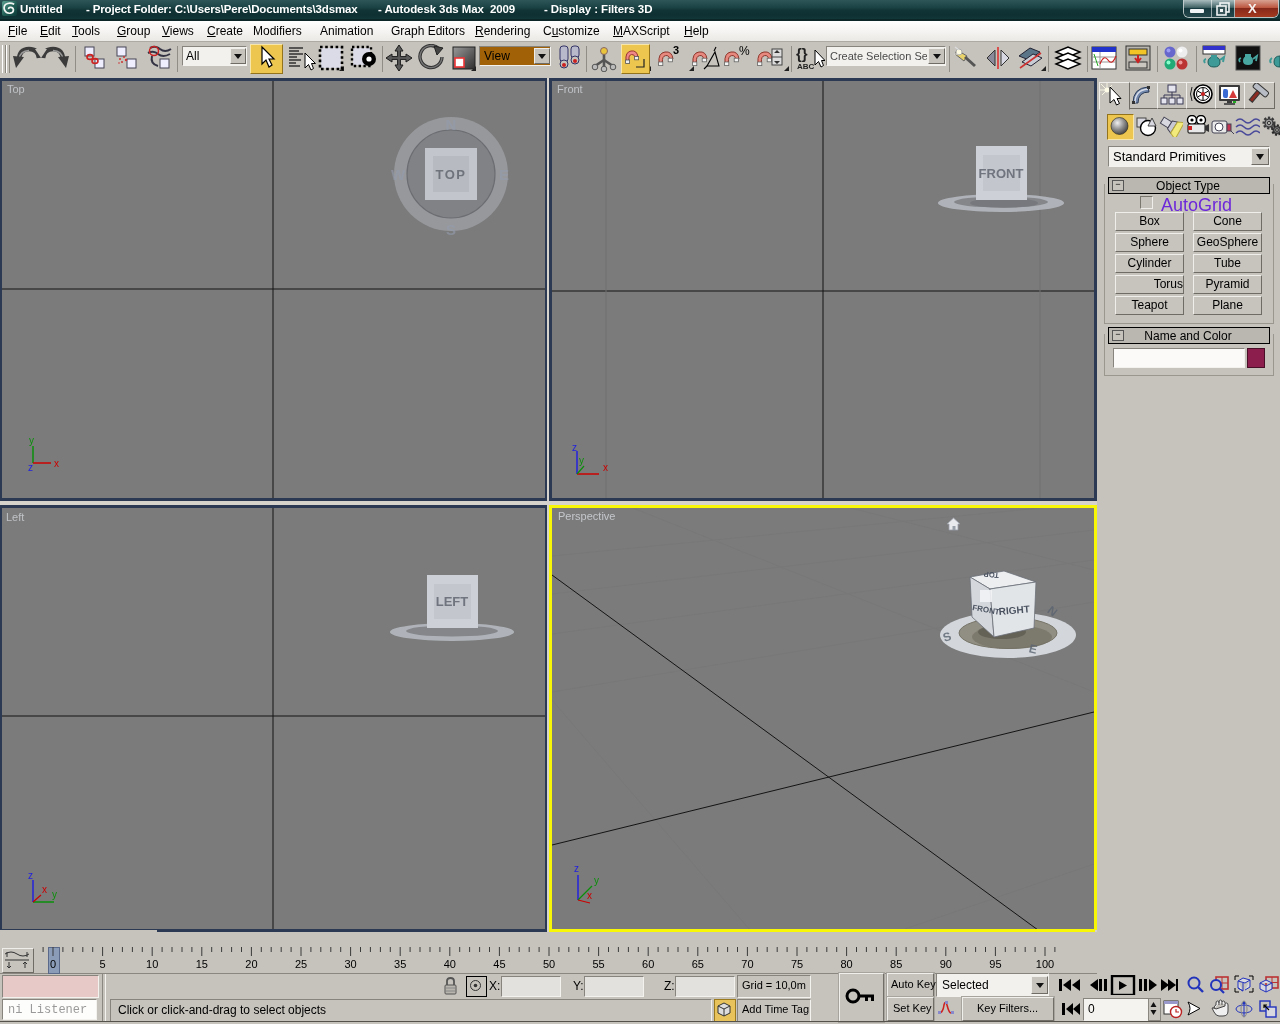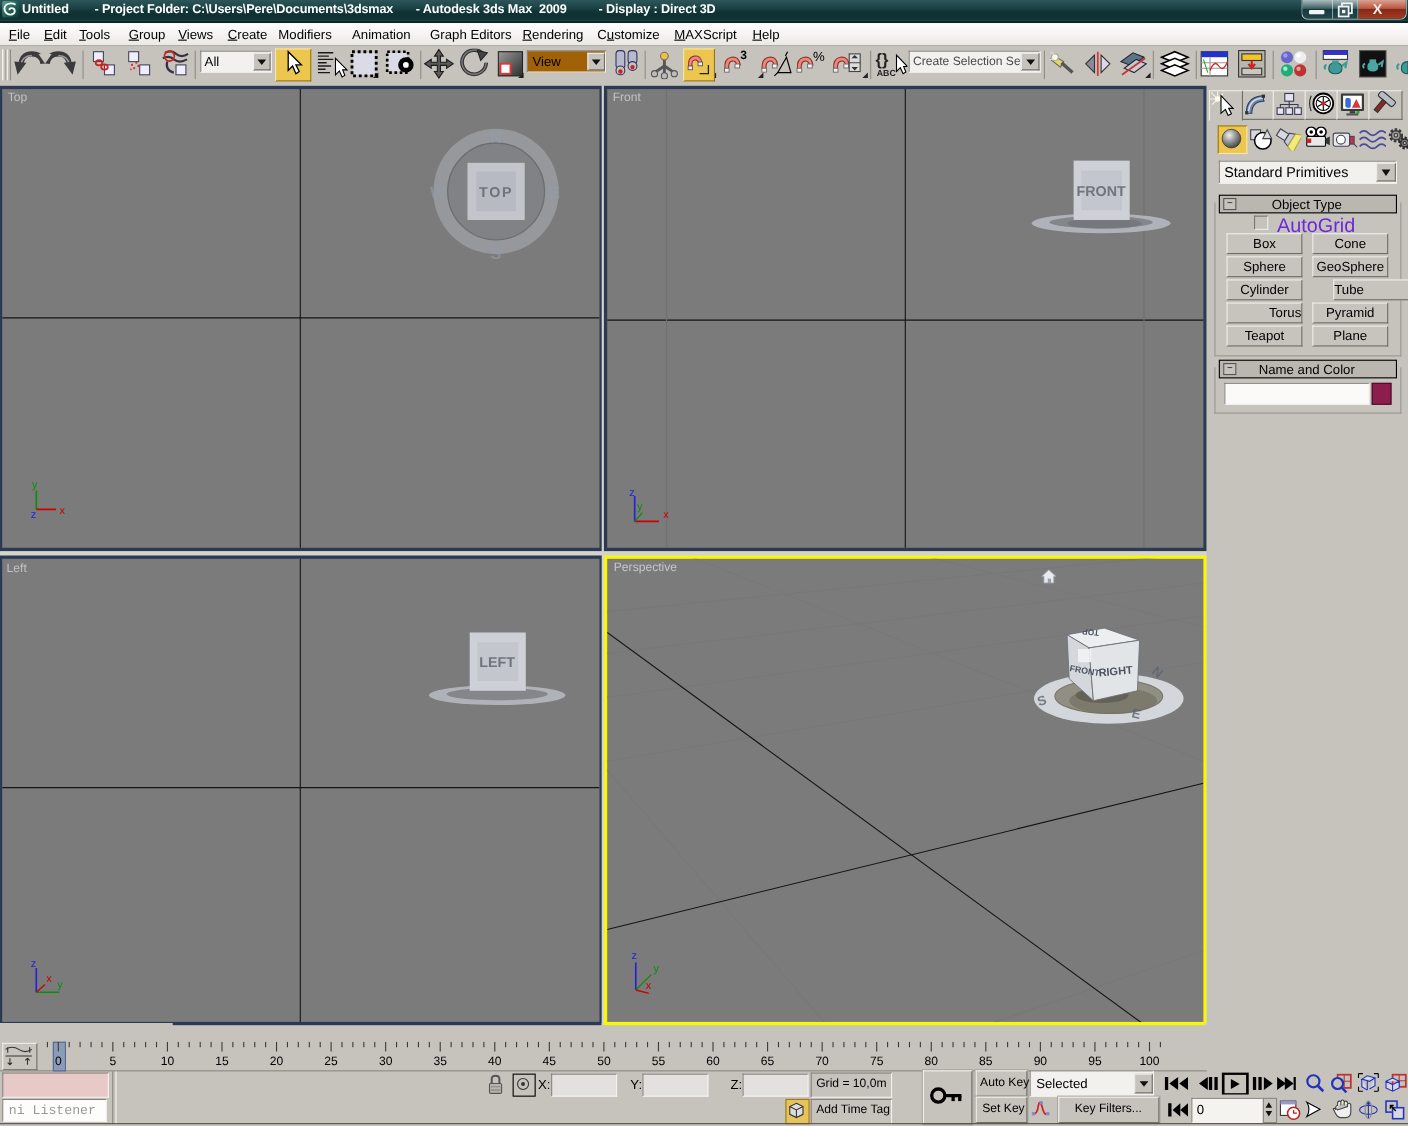--- a/index.html
+++ b/index.html
@@ -17,21 +17,21 @@
 <div class="abs" id="titlebar" style="left:0;top:0;width:1280px;height:19px;
  background:linear-gradient(180deg,#2e5658 0%,#1b4345 38%,#113436 55%,#0e3032 78%,#123739 100%);">
  <div class="abs" style="left:2px;top:1px;width:15px;height:15px;background:linear-gradient(135deg,#5ea394 0%,#1f5c54 55%,#0c3a38 100%);border-radius:2px;">
   <svg width="15" height="15" viewBox="0 0 15 15">
    <path d="M12.2 3.2 Q7.5 0.8 3.6 3.4 Q1.2 5.6 2.6 9.2 Q4.2 12.6 8.2 12.2 Q11.6 11.6 11.4 8.6 Q11.0 6.2 8.4 6.4 Q6.4 6.6 6.6 8.2" fill="none" stroke="#f2f6f4" stroke-width="1.7"></path>
   </svg>
  </div>
  <div class="abs" style="left:20px;top:3px;font-size:11.5px;font-weight:bold;color:#fff;">Untitled</div>
     <div class="abs" style="left:86px;top:3px;font-size:11.5px;font-weight:bold;color:#fff;letter-spacing:-0.15px;">- Project Folder: C:\Users\Pere\Documents\3dsmax</div>
     <div class="abs" style="left:378px;top:3px;font-size:11.5px;font-weight:bold;color:#fff;letter-spacing:-0.1px;">- Autodesk 3ds Max&nbsp; 2009</div>
-    <div class="abs" style="left:544px;top:3px;font-size:11.5px;font-weight:bold;color:#fff;letter-spacing:-0.1px;">- Display : Direct 3D</div>
+    <div class="abs" style="left:544px;top:3px;font-size:11.5px;font-weight:bold;color:#fff;letter-spacing:-0.1px;">- Display : Filters 3D</div>
 
  <div class="abs" style="left:1183px;top:0;width:94px;height:17px;border:1px solid rgba(255,255,255,0.7);border-top:none;border-radius:0 0 6px 6px;overflow:hidden;">
   <div class="abs" style="left:0;top:0;width:27px;height:17px;background:linear-gradient(180deg,#a9bcbe 0%,#54727599 45%,#173a40 50%,#24474c 100%);border-right:1px solid rgba(255,255,255,0.55);">
    <div class="abs" style="left:6px;top:9px;width:14px;height:4px;background:#f1f4f4;border-radius:1px;"></div>
   </div>
   <div class="abs" style="left:28px;top:0;width:22px;height:17px;background:linear-gradient(180deg,#a9bcbe 0%,#54727599 45%,#173a40 50%,#24474c 100%);border-right:1px solid rgba(255,255,255,0.55);">
    <svg width="22" height="17">
           <rect x="8" y="3" width="9" height="9" fill="none" stroke="#f1f4f4" stroke-width="1.6"></rect>
           <rect x="5" y="6" width="9" height="9" fill="#39565a" stroke="#f1f4f4" stroke-width="1.6"></rect>
           <rect x="8" y="9" width="3" height="3" fill="#f1f4f4"></rect>
@@ -629,21 +629,21 @@
   <div class="abs" style="left:3px;top:2px;width:10px;height:9px;background:#c6c3bd;border:1px solid #555;font-size:9px;line-height:7px;text-align:center;">−</div>
   <div class="abs" style="left:0;top:1px;width:158px;text-align:center;font-size:12px;color:#000;">Object Type</div>
  </div>
  <div class="abs" style="left:43px;top:118px;width:11px;height:11px;background:#c6c3bd;border:1px solid;border-color:#7a776f #efeeea #efeeea #7a776f;"></div>
  <div class="abs" style="left:64px;top:117px;font-size:18px;color:#6d28d9;">AutoGrid</div>
  <div class="abs btn t12" style="left:18px;top:134px;width:67px;height:16px;text-align:center;padding-top:1px;">Box</div>
  <div class="abs btn t12" style="left:96px;top:134px;width:67px;height:16px;text-align:center;padding-top:1px;">Cone</div>
  <div class="abs btn t12" style="left:18px;top:155px;width:67px;height:16px;text-align:center;padding-top:1px;">Sphere</div>
  <div class="abs btn t12" style="left:96px;top:155px;width:67px;height:16px;text-align:center;padding-top:1px;">GeoSphere</div>
  <div class="abs btn t12" style="left:18px;top:176px;width:67px;height:16px;text-align:center;padding-top:1px;">Cylinder</div>
- <div class="abs btn t12" style="left:96px;top:176px;width:67px;height:16px;text-align:left;padding-top:1px;margin-left:19px;">Tube</div>
+ <div class="abs btn t12" style="left:96px;top:176px;width:67px;height:16px;text-align:center;padding-top:1px;">Tube</div>
  <div class="abs btn t12" style="left:18px;top:197px;width:67px;height:16px;text-align:right;padding-top:1px;">Torus</div>
  <div class="abs btn t12" style="left:96px;top:197px;width:67px;height:16px;text-align:center;padding-top:1px;">Pyramid</div>
  <div class="abs btn t12" style="left:18px;top:218px;width:67px;height:16px;text-align:center;padding-top:1px;">Teapot</div>
  <div class="abs btn t12" style="left:96px;top:218px;width:67px;height:16px;text-align:center;padding-top:1px;">Plane</div>
 
  <div class="abs" style="left:7px;top:256px;width:168px;height:41px;border:1px solid #9a978f;border-top:none;"></div>
  <div class="abs" style="left:11px;top:249px;width:160px;height:15px;background:#bab7b1;border:1px solid #000;">
   <div class="abs" style="left:3px;top:2px;width:10px;height:9px;background:#c6c3bd;border:1px solid #555;font-size:9px;line-height:7px;text-align:center;">−</div>
   <div class="abs" style="left:0;top:1px;width:158px;text-align:center;font-size:12px;color:#000;">Name and Color</div>
  </div>
@@ -817,20 +817,23 @@
  </div>
  <div class="abs t12" style="left:489px;top:49px;">X:</div>
  <div class="abs sunken" style="left:501px;top:46px;width:58px;height:19px;background:#e3e1dd;"></div>
  <div class="abs t12" style="left:573px;top:49px;">Y:</div>
  <div class="abs sunken" style="left:584px;top:46px;width:58px;height:19px;background:#e3e1dd;"></div>
  <div class="abs t12" style="left:664px;top:49px;">Z:</div>
  <div class="abs sunken" style="left:675px;top:46px;width:58px;height:19px;background:#e3e1dd;"></div>
  <div class="abs" style="left:737px;top:45px;width:72px;height:21px;border:1px solid;border-color:#87847e #f4f2ef #f4f2ef #87847e;">
   <div class="abs" style="left:4px;top:3px;font-size:11px;">Grid = 10,0m</div>
  </div>
+ <div class="abs sunken" style="left:110px;top:69px;width:600px;height:21px;">
+      <div class="abs t12" style="left:7px;top:3px;">Click or click-and-drag to select objects</div>
+    </div>
  <div class="abs" style="left:714px;top:69px;width:20px;height:21px;background:#e8c35c;border:1px solid #9a7a1c;">
   <svg width="18" height="19" viewBox="0 0 18 19">
         <g fill="none" stroke="#333">
           <polygon points="9,3 15,6 15,13 9,16 3,13 3,6" fill="#ddd"></polygon>
           <path d="M3 6 L9 9 L15 6 M9 9 L9 16"></path>
         </g>
       </svg>
  </div>
  <div class="abs" style="left:737px;top:69px;width:72px;height:21px;border:1px solid;border-color:#87847e #f4f2ef #f4f2ef #87847e;">
   <div class="abs" style="left:4px;top:3px;font-size:11px;">Add Time Tag</div>

